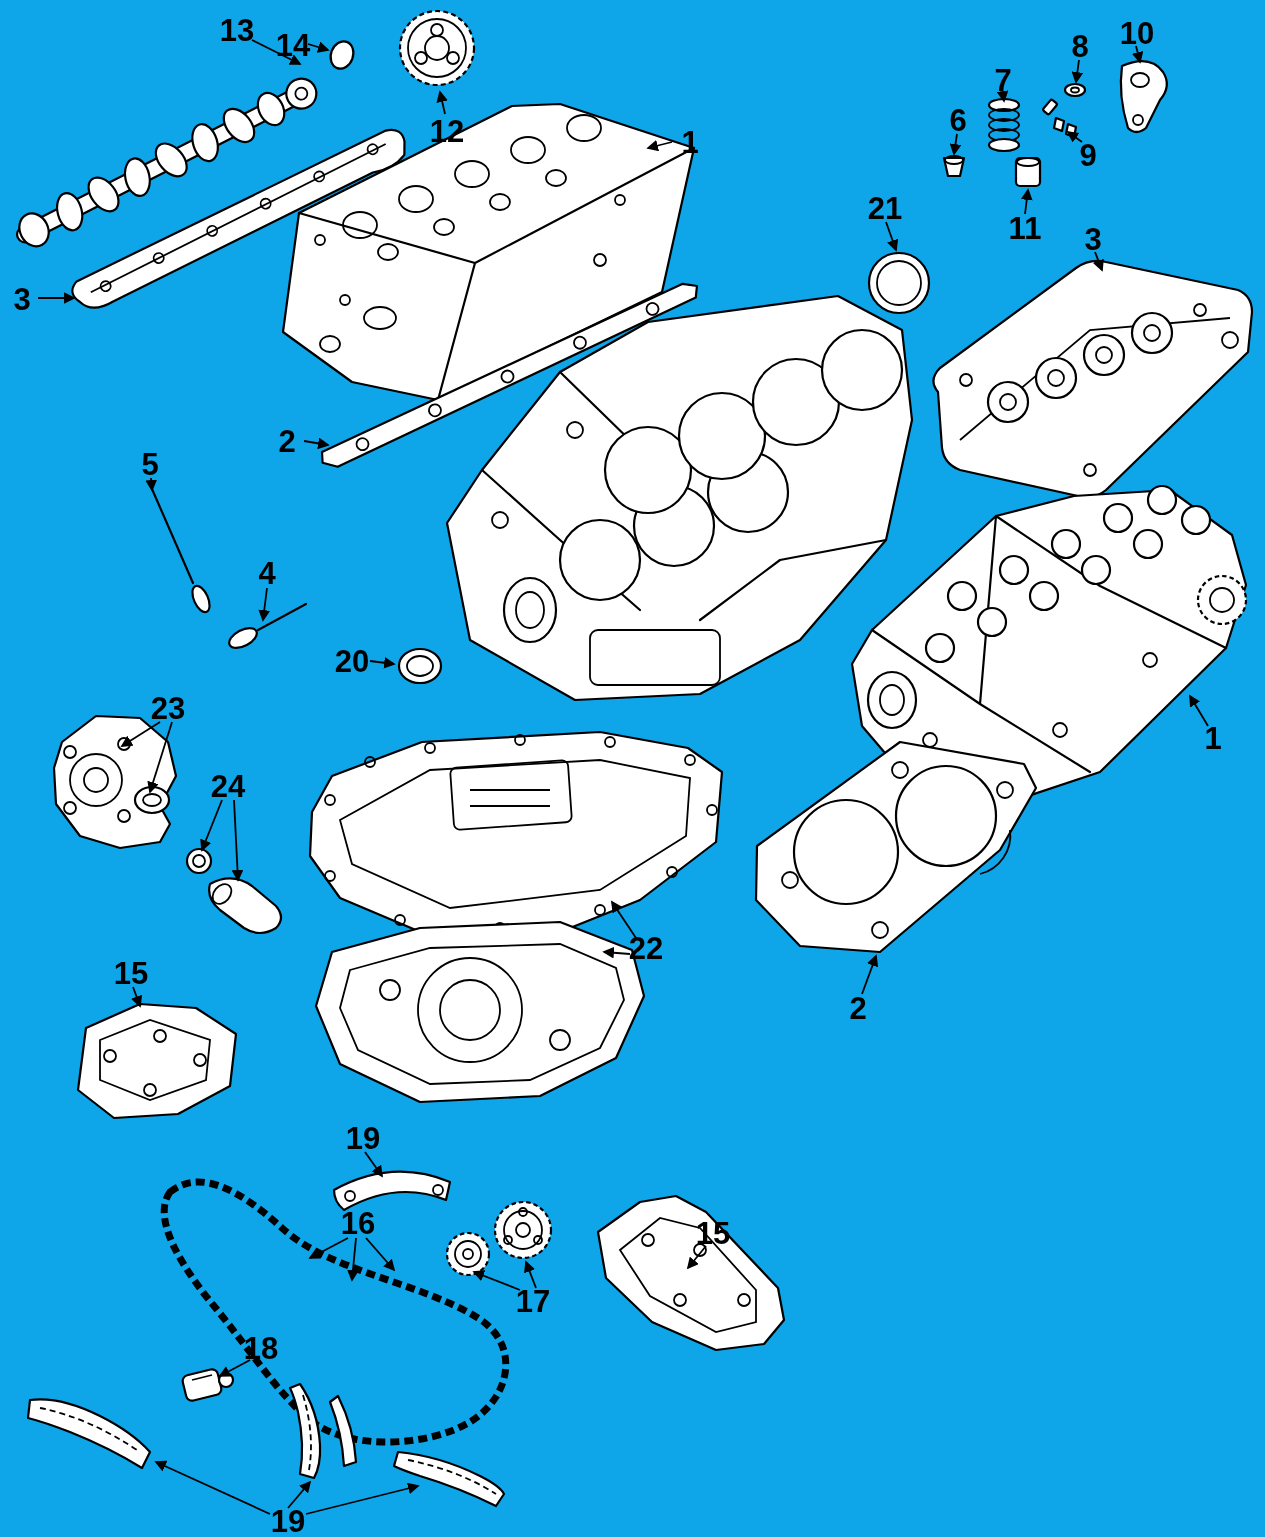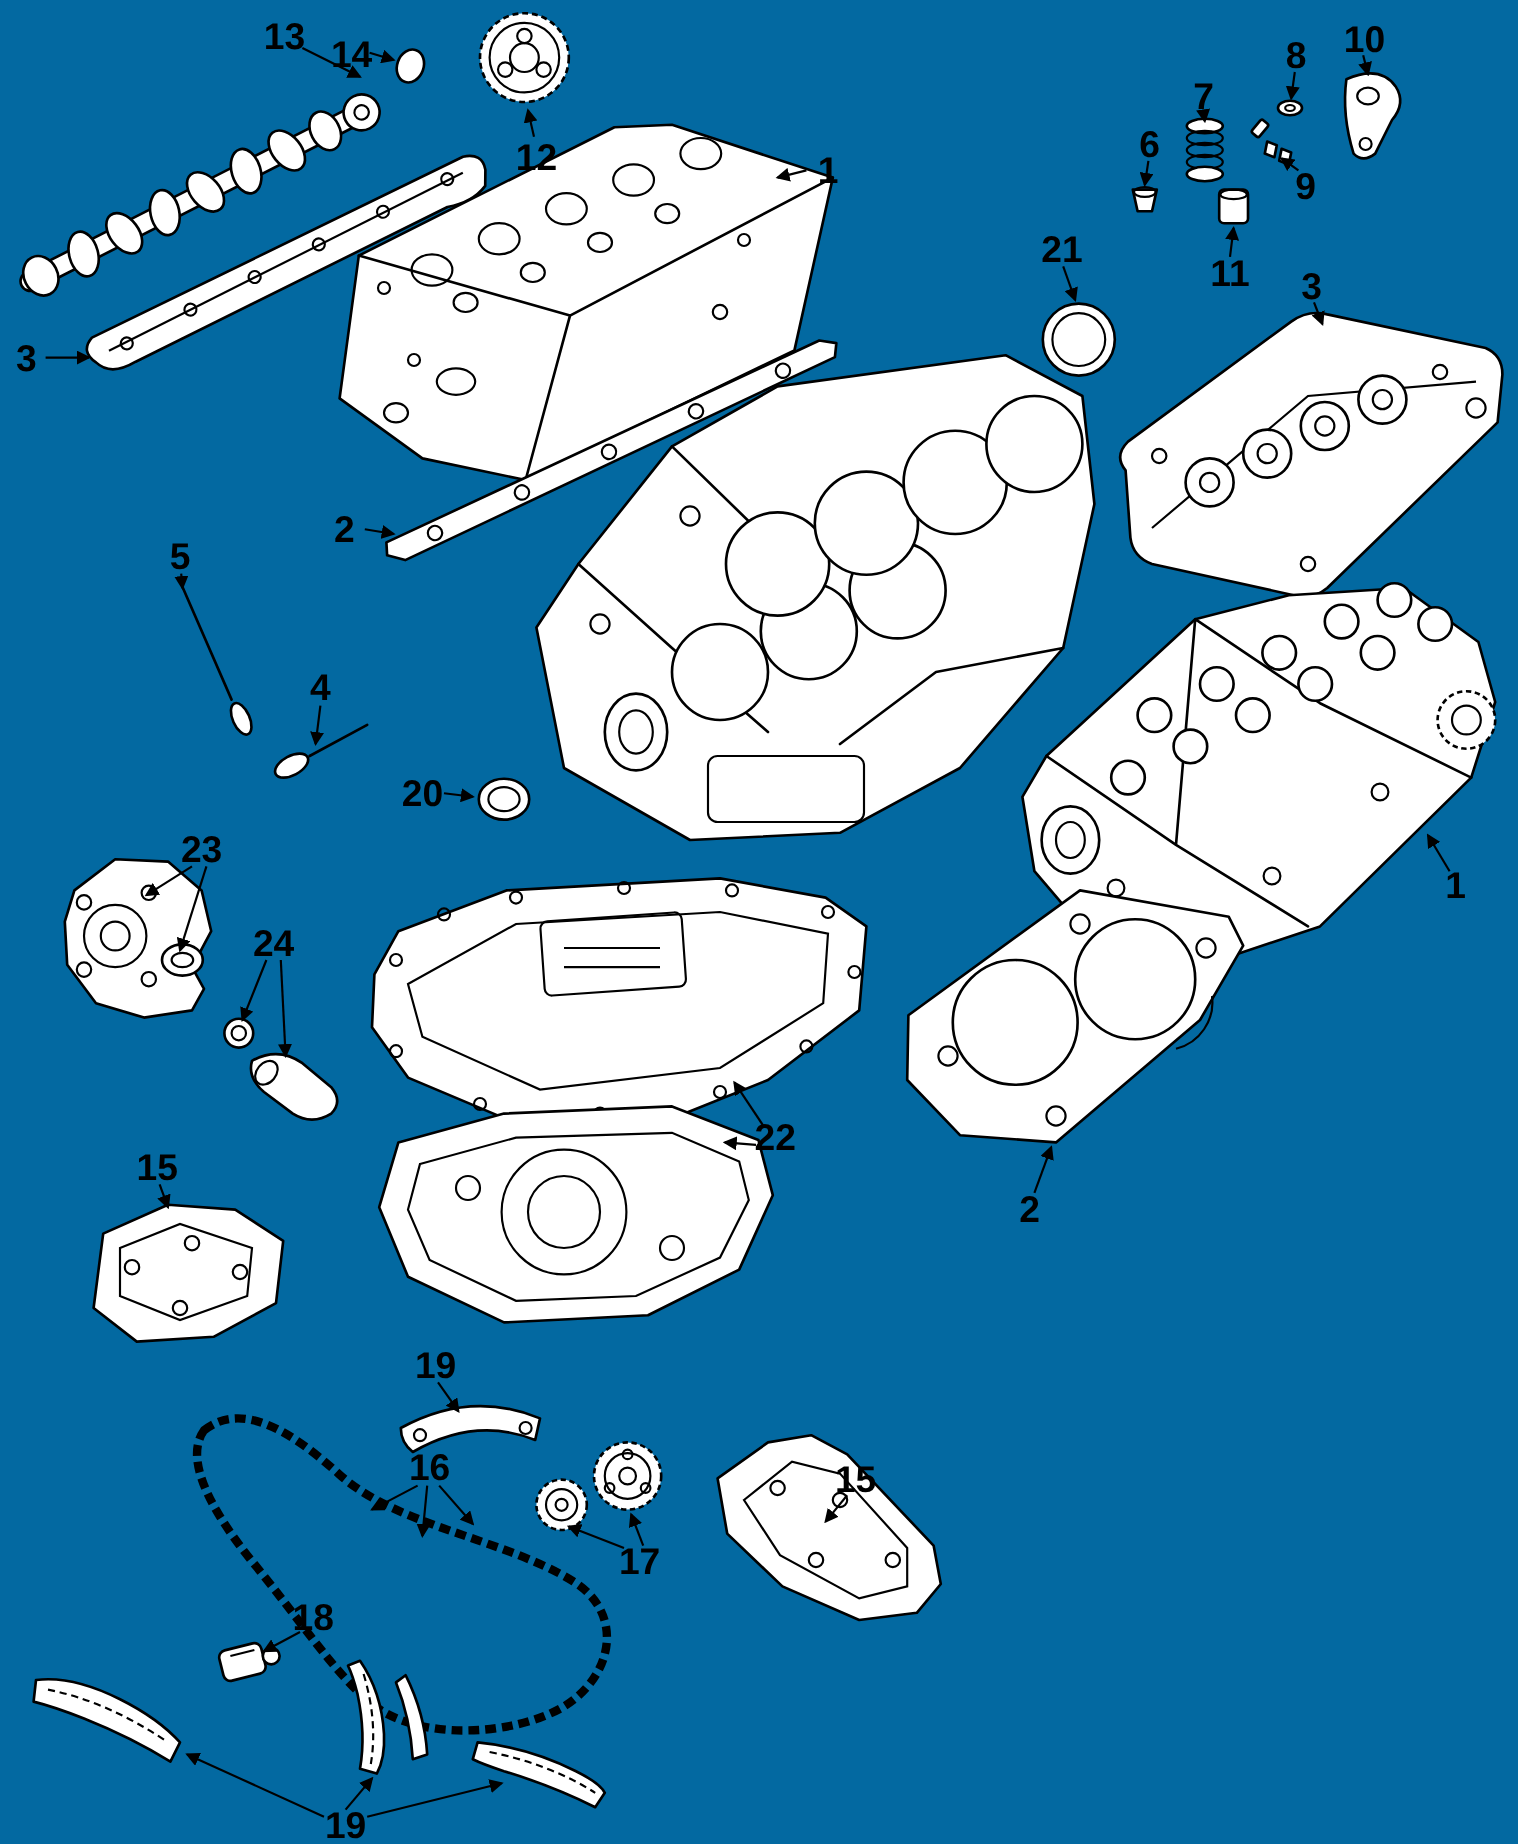--- a/index.html
+++ b/index.html
@@ -1,16 +1,16 @@
 <!DOCTYPE html>
 <html><head>
 <meta charset="utf-8">
 <style>
   html,body{margin:0;padding:0;background:#fff;}
-  .stage{position:relative;width:1265px;height:1537px;background:#0369a1;overflow:hidden;}
+  .stage{position:relative;width:1265px;height:1537px;background:#0ea5e9;overflow:hidden;}
   svg{display:block;}
   .p{fill:#fff;stroke:#000;stroke-width:2.2;stroke-linejoin:round;}
   .l{fill:none;stroke:#000;stroke-width:2.2;stroke-linecap:round;stroke-linejoin:round;}
   .t{fill:none;stroke:#000;stroke-width:1.8;}
   .lead{fill:none;stroke:#000;stroke-width:1.8;marker-end:url(#arr);}
   .callout{font-family:"Liberation Sans",sans-serif;font-weight:bold;font-size:31px;fill:#000;}
   .chain{fill:none;stroke:#000;stroke-width:7;stroke-dasharray:9 5;}
 </style>
 </head>
 <body>

